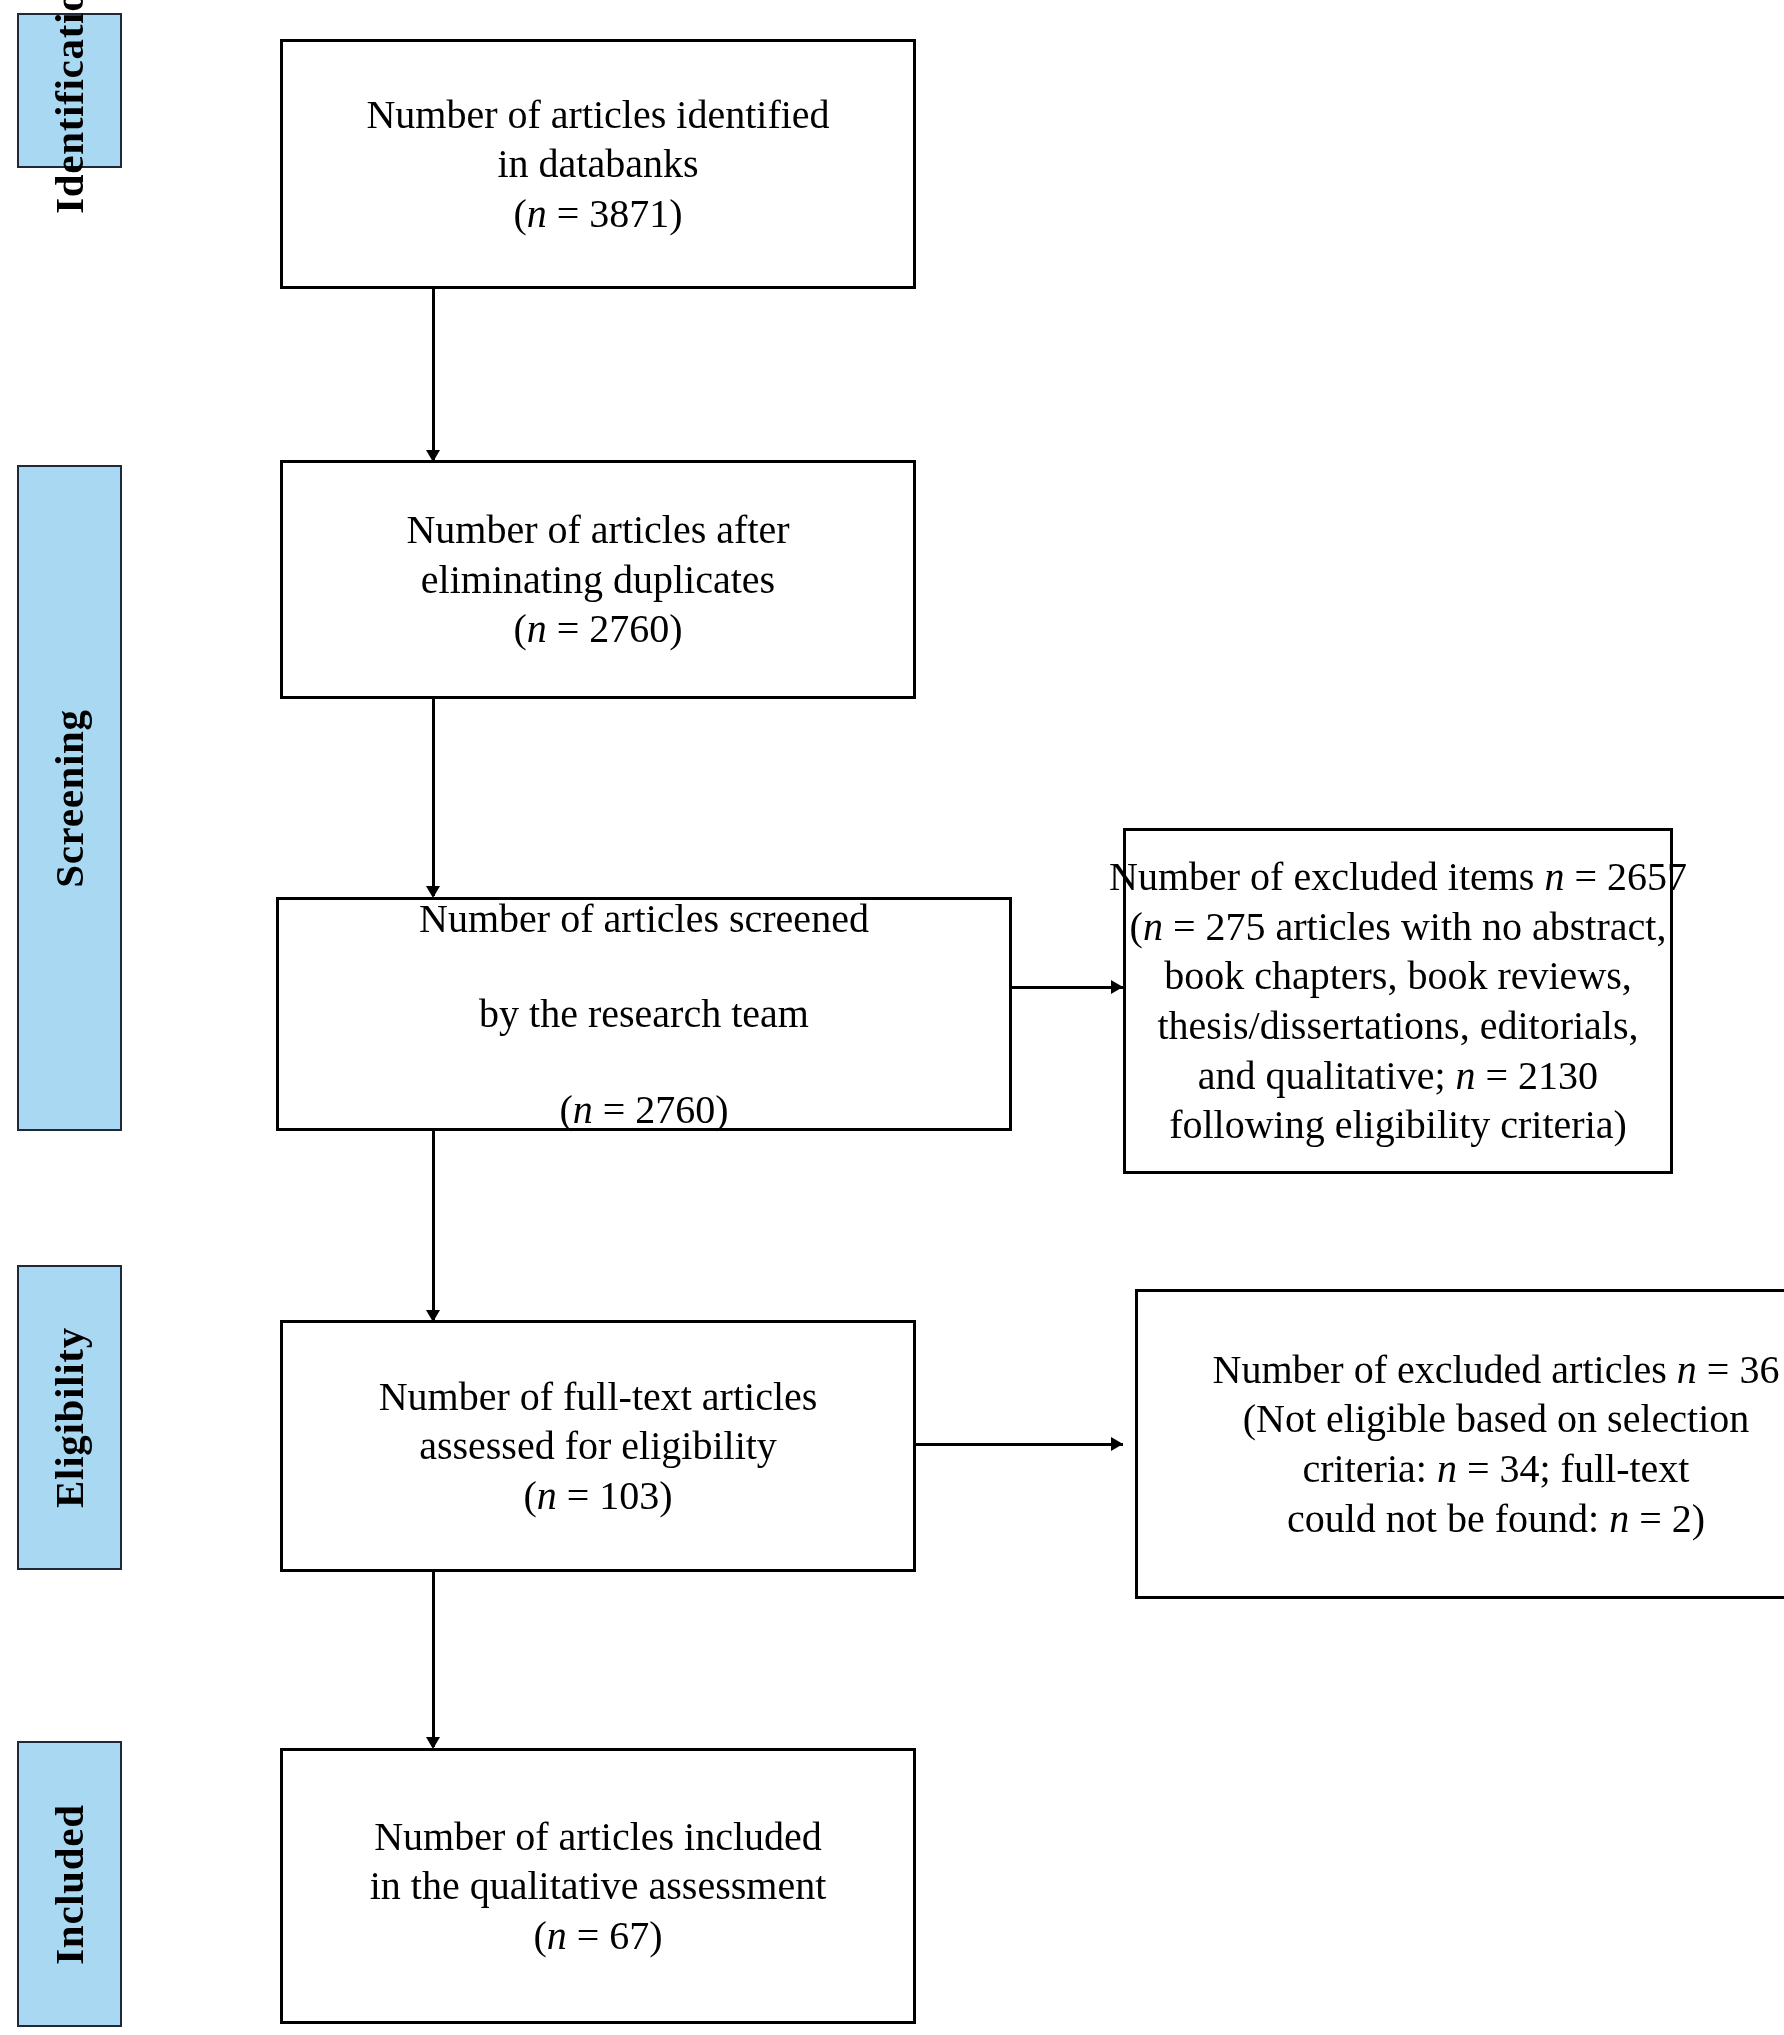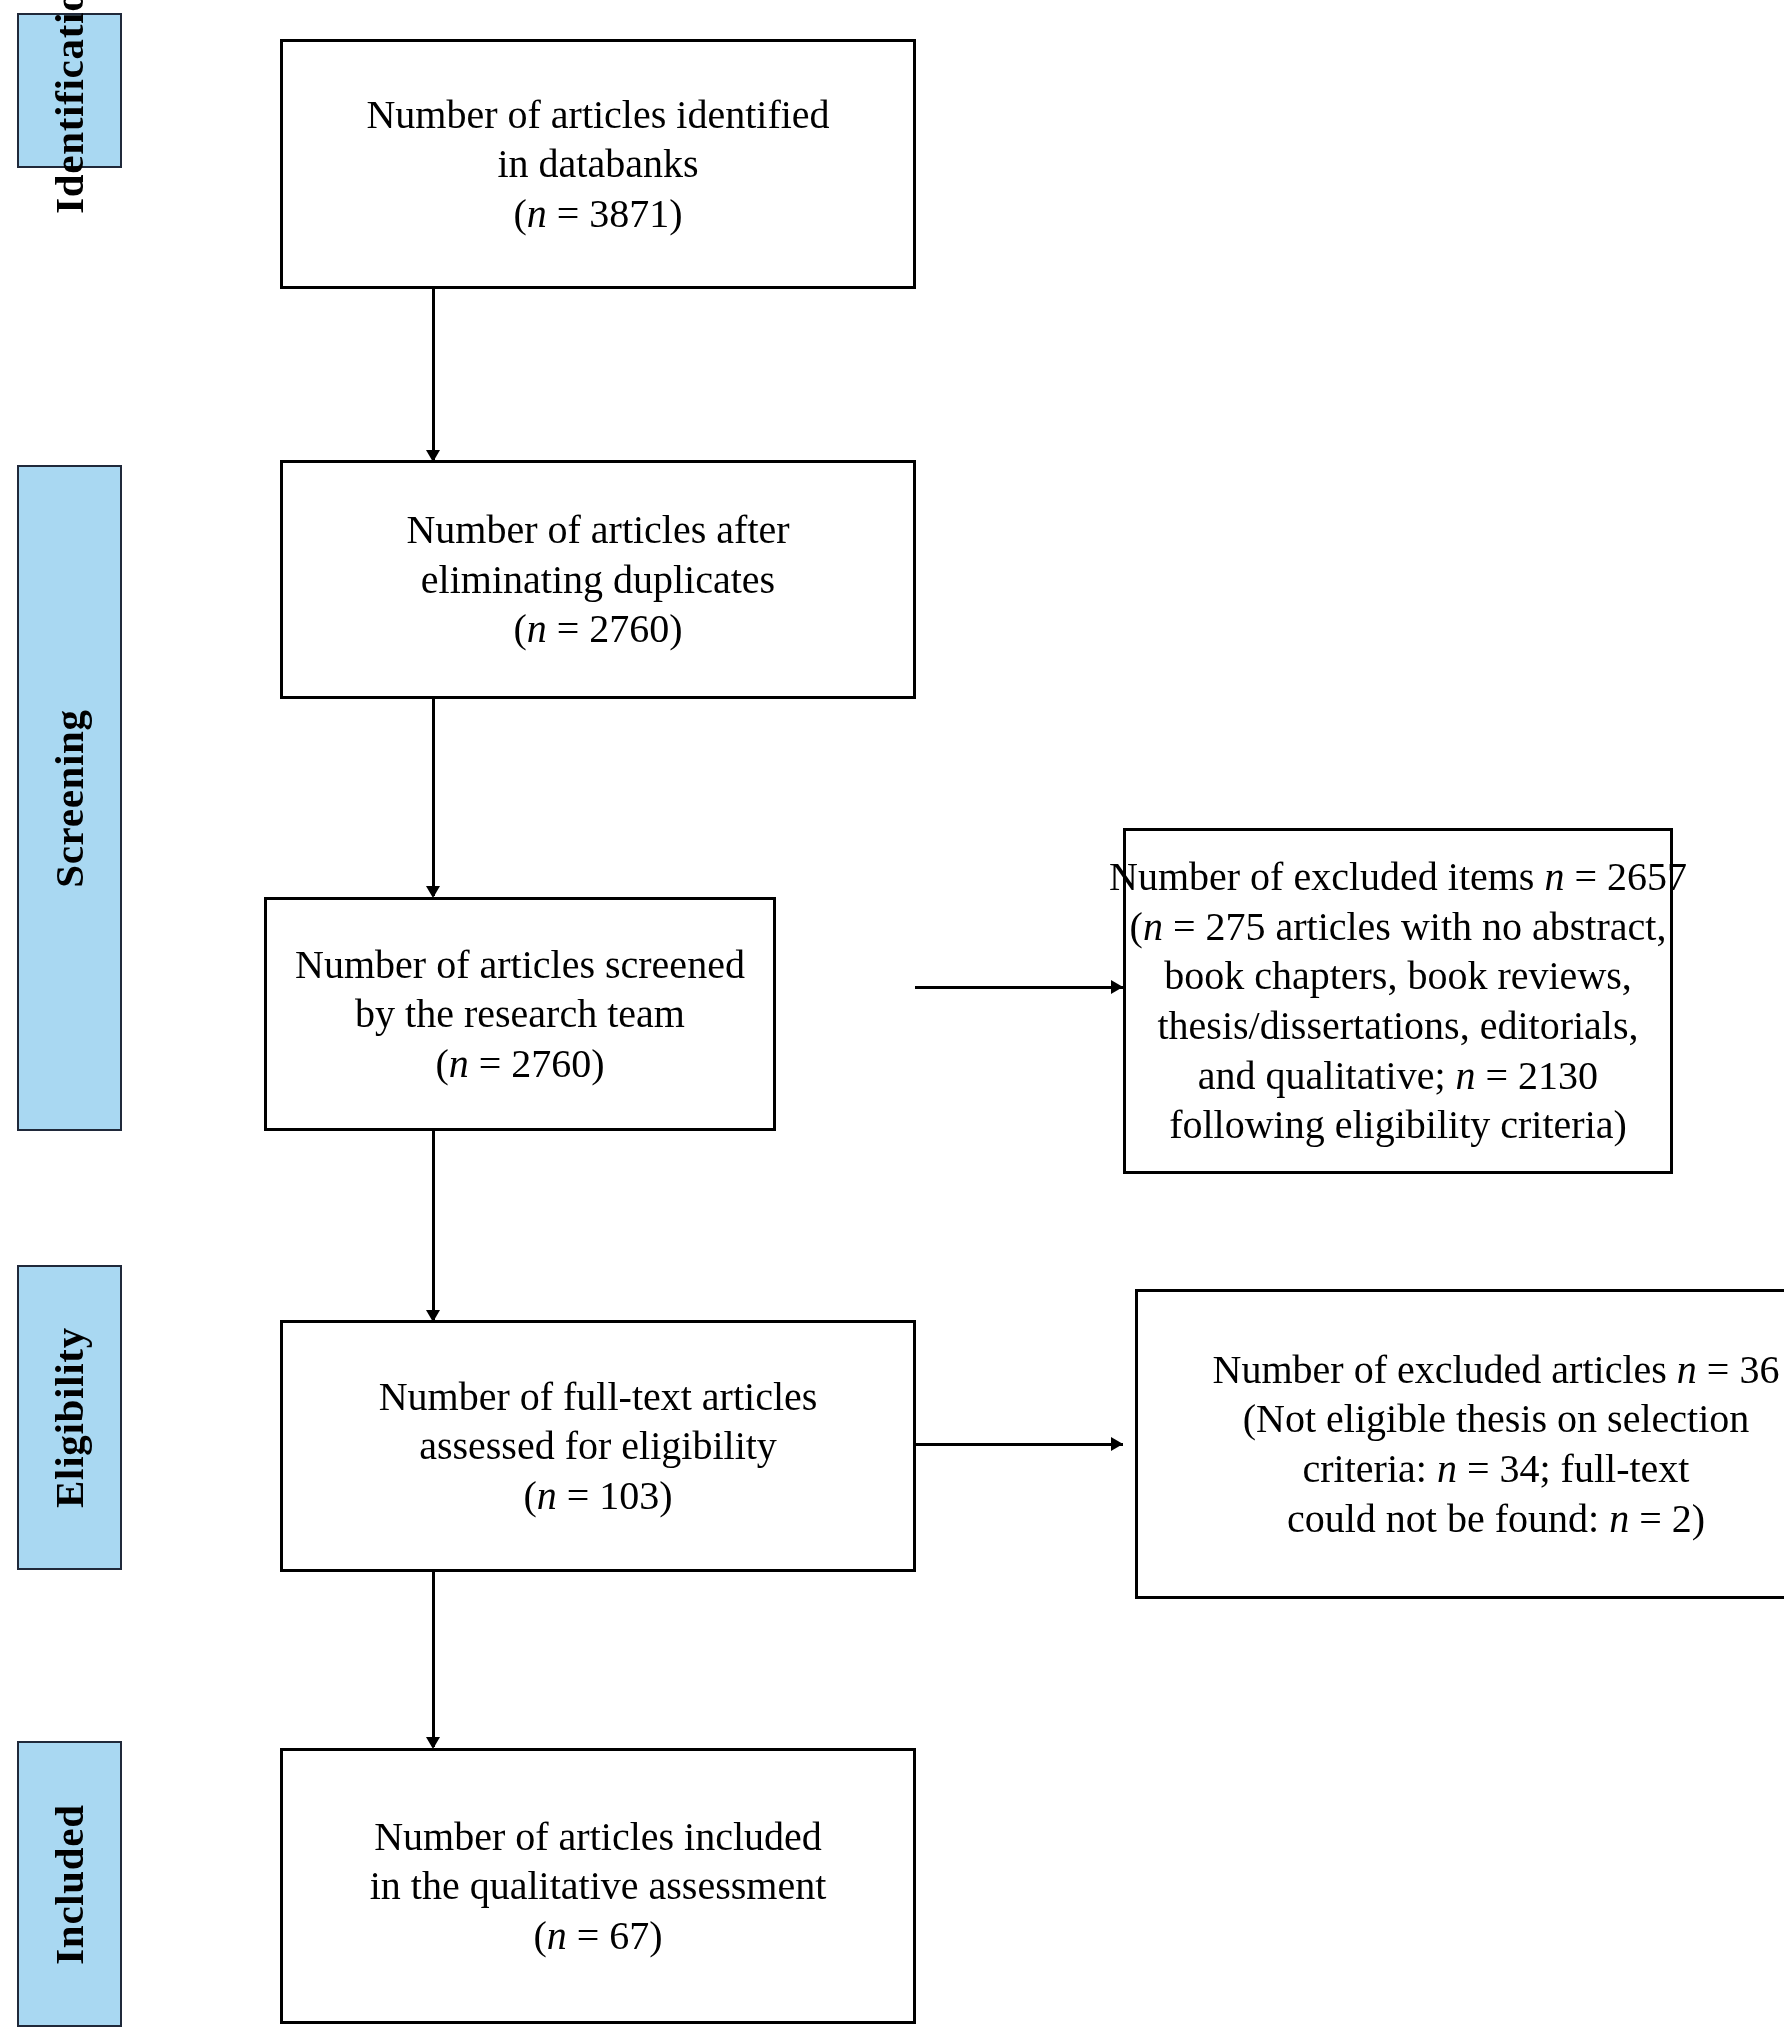--- a/index.html
+++ b/index.html
@@ -130,21 +130,21 @@
     <div class="line">in databanks</div>
     <div class="line"><span>(</span><span class="n-italic">n</span><span> = </span><span>3871</span><span>)</span></div>
   </div>
 
   <div class="flow-box" style="left:280px; top:460px; width:636px; height:239px;padding-left:12px;">
     <div class="line">Number of articles after</div>
     <div class="line">eliminating duplicates</div>
     <div class="line"><span>(</span><span class="n-italic">n</span><span> = </span><span>2760</span><span>)</span></div>
   </div>
 
-  <div class="flow-box" style="left:264px; top:897px; width:512px; height:234px;">
+  <div class="flow-box" style="left:276px; top:897px; width:736px; height:234px;gap:46px;">
     <div class="line">Number of articles screened</div>
     <div class="line">by the research team</div>
     <div class="line"><span>(</span><span class="n-italic">n</span><span> = </span><span>2760</span><span>)</span></div>
   </div>
 
   <div class="flow-box" style="left:280px; top:1320px; width:636px; height:252px;">
     <div class="line">Number of full-text articles</div>
     <div class="line">assessed for eligibility</div>
     <div class="line"><span>(</span><span class="n-italic">n</span><span> = </span><span>103</span><span>)</span></div>
   </div>
@@ -159,19 +159,19 @@
     <div class="line"><span>Number of excluded items </span><span class="n-italic">n</span><span> = 2657</span></div>
     <div class="line"><span>(</span><span class="n-italic">n</span><span> = 275 articles with no abstract,</span></div>
     <div class="line">book chapters, book reviews,</div>
     <div class="line">thesis/dissertations, editorials,</div>
     <div class="line"><span>and  qualitative; </span><span class="n-italic">n</span><span> = 2130</span></div>
     <div class="line">following eligibility criteria)</div>
   </div>
 
   <div class="flow-box" style="left:1123px; top:1289px; width:722px; height:310px;margin-left:12px;">
     <div class="line"><span>Number of excluded articles </span><span class="n-italic">n</span><span> = 36</span></div>
-    <div class="line">(Not eligible thesis on selection</div>
+    <div class="line">(Not eligible based on selection</div>
     <div class="line"><span>criteria: </span><span class="n-italic">n</span><span> = 34; full-text</span></div>
     <div class="line"><span>could not be found: </span><span class="n-italic">n</span><span> = 2)</span></div>
   </div>
 
 </div>
 
 
 </body></html>

